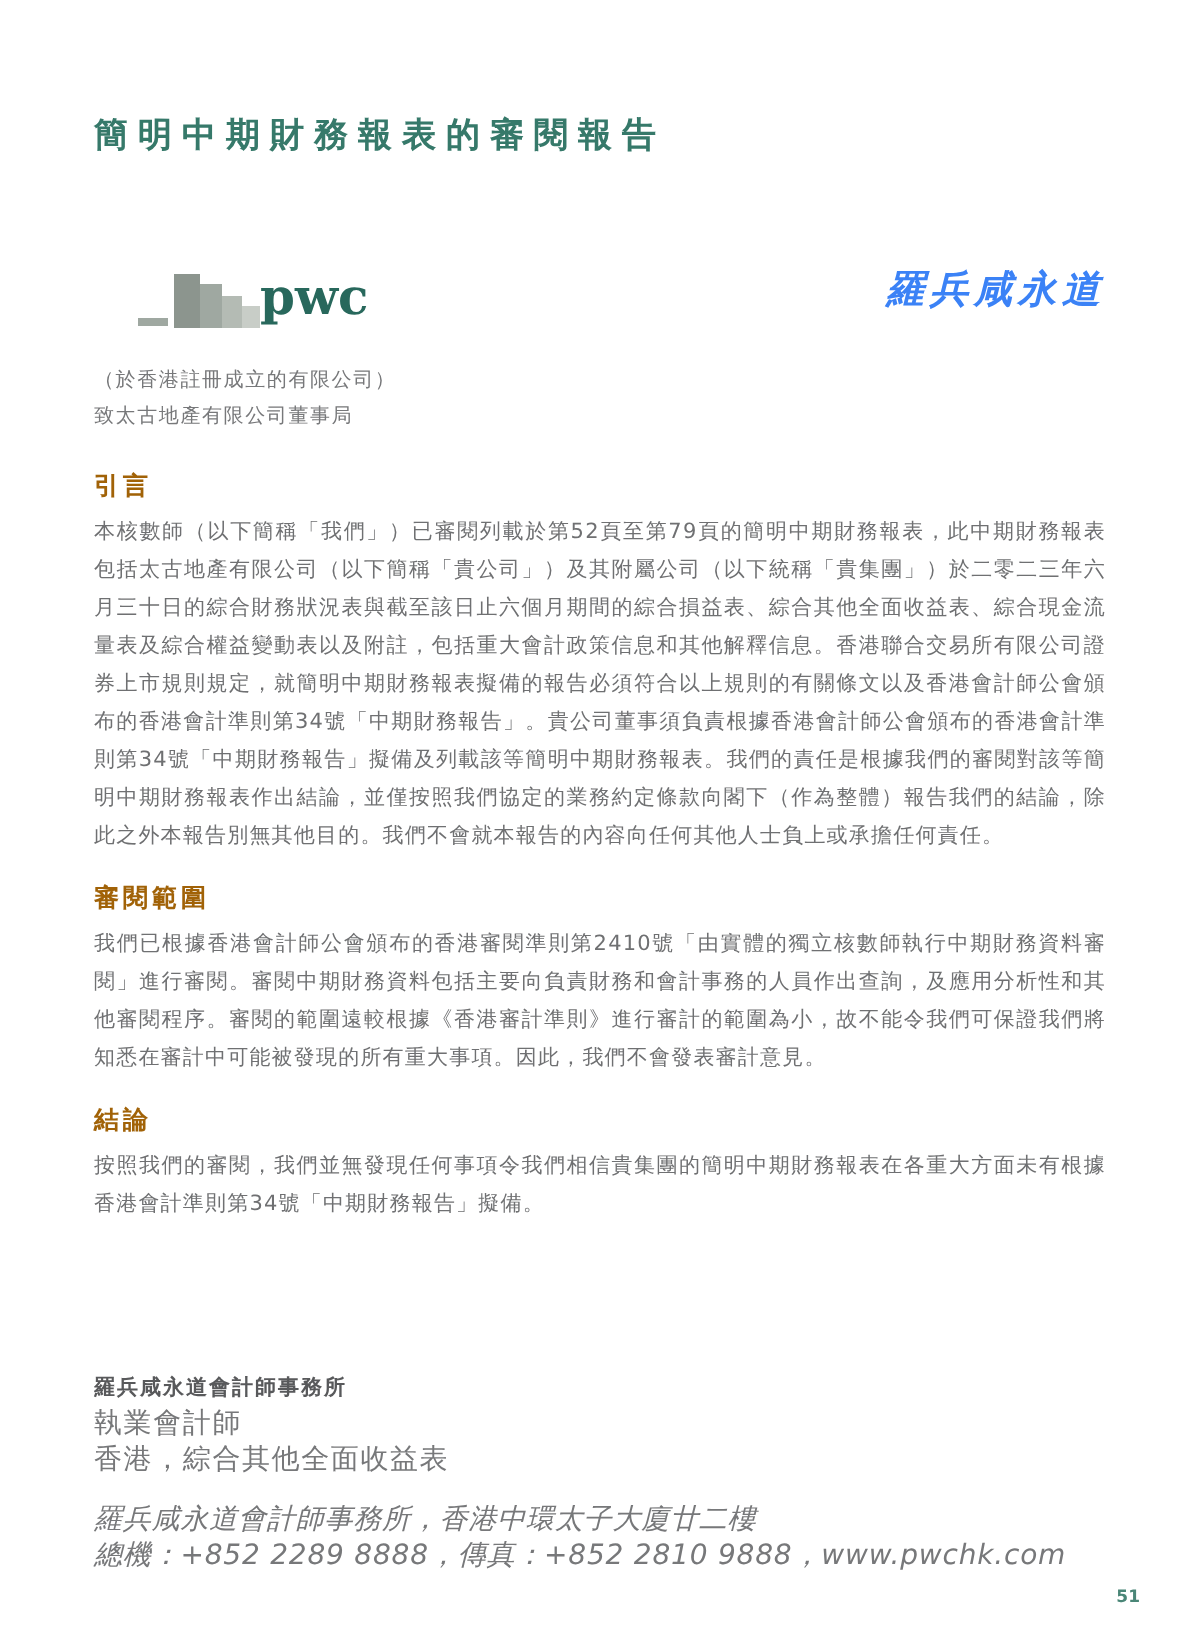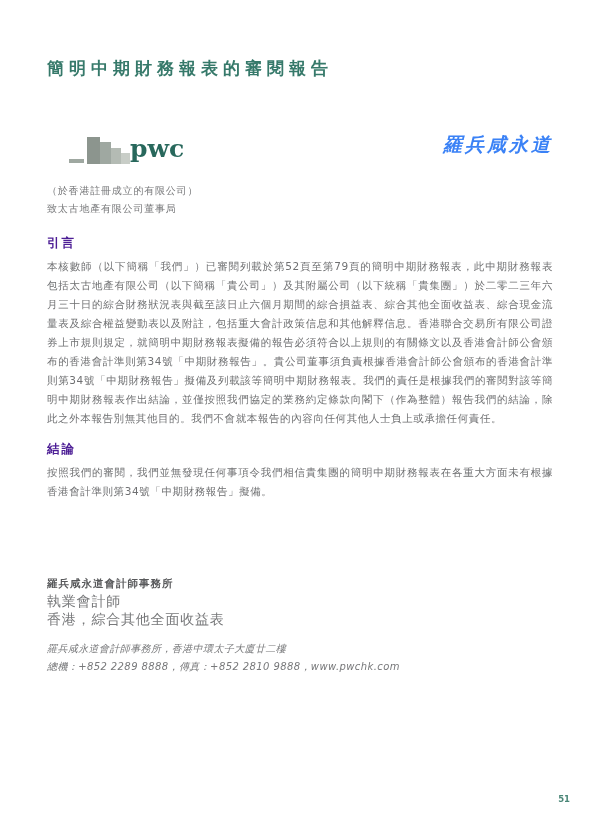--- a/index.html
+++ b/index.html
@@ -62,21 +62,21 @@
     font-size: 10px;
     line-height: 18px;
     color: #77787a;
     letter-spacing: 0.8px;
   }
   .section-heading {
     font-size: 12.5px;
     line-height: 17px;
     font-weight: 700;
     letter-spacing: 2px;
-    color: #4c1d95;
+    color: #a16207;
   }
   .sec-1 { margin-top: 16px; }
   .sec-2 { margin-top: 12px; }
   .sec-3 { margin-top: 12px; }
   .body-para {
     margin-top: 6px;
     font-size: 10.5px;
     line-height: 19px;
     letter-spacing: 0.6px;
     color: #6f7072;
@@ -93,21 +93,21 @@
   }
   .sig-role, .sig-date {
     font-size: 14px;
     line-height: 18px;
     letter-spacing: 0.8px;
     color: #77787a;
   }
   .contact {
     margin-top: 12px;
     font-style: italic;
-    font-size: 10px;
+    font-size: 14px;
     line-height: 18px;
     letter-spacing: 0.4px;
     color: #77787a;
   }
   .page-number {
     position: absolute;
     right: 30px;
     bottom: 26px;
     font-size: 8.5px;
     font-weight: 600;
@@ -138,20 +138,24 @@
   <div class="addressee">
     <div>（於香港註冊成立的有限公司）</div>
     <div>致太古地產有限公司董事局</div>
   </div>
 
   <div class="section sec-1">
     <div class="section-heading">引言</div>
     <p class="body-para">本核數師（以下簡稱「我們」）已審閱列載於第52頁至第79頁的簡明中期財務報表，此中期財務報表包括太古地產有限公司（以下簡稱「貴公司」）及其附屬公司（以下統稱「貴集團」）於二零二三年六月三十日的綜合財務狀況表與截至該日止六個月期間的綜合損益表、綜合其他全面收益表、綜合現金流量表及綜合權益變動表以及附註，包括重大會計政策信息和其他解釋信息。香港聯合交易所有限公司證券上市規則規定，就簡明中期財務報表擬備的報告必須符合以上規則的有關條文以及香港會計師公會頒布的香港會計準則第34號「中期財務報告」。貴公司董事須負責根據香港會計師公會頒布的香港會計準則第34號「中期財務報告」擬備及列載該等簡明中期財務報表。我們的責任是根據我們的審閱對該等簡明中期財務報表作出結論，並僅按照我們協定的業務約定條款向閣下（作為整體）報告我們的結論，除此之外本報告別無其他目的。我們不會就本報告的內容向任何其他人士負上或承擔任何責任。</p>
   </div>
 
+  <div class="section sec-2">
+    <div class="section-heading">審閱範圍</div>
+    <p class="body-para">我們已根據香港會計師公會頒布的香港審閱準則第2410號「由實體的獨立核數師執行中期財務資料審閱」進行審閱。審閱中期財務資料包括主要向負責財務和會計事務的人員作出查詢，及應用分析性和其他審閱程序。審閱的範圍遠較根據《香港審計準則》進行審計的範圍為小，故不能令我們可保證我們將知悉在審計中可能被發現的所有重大事項。因此，我們不會發表審計意見。</p>
+  </div>
 
   <div class="section sec-3">
     <div class="section-heading">結論</div>
     <p class="body-para">按照我們的審閱，我們並無發現任何事項令我們相信貴集團的簡明中期財務報表在各重大方面未有根據香港會計準則第34號「中期財務報告」擬備。</p>
   </div>
 
   <div class="signature">
     <div class="sig-firm">羅兵咸永道會計師事務所</div>
     <div class="sig-role">執業會計師</div>
     <div class="sig-date">香港，綜合其他全面收益表</div>

